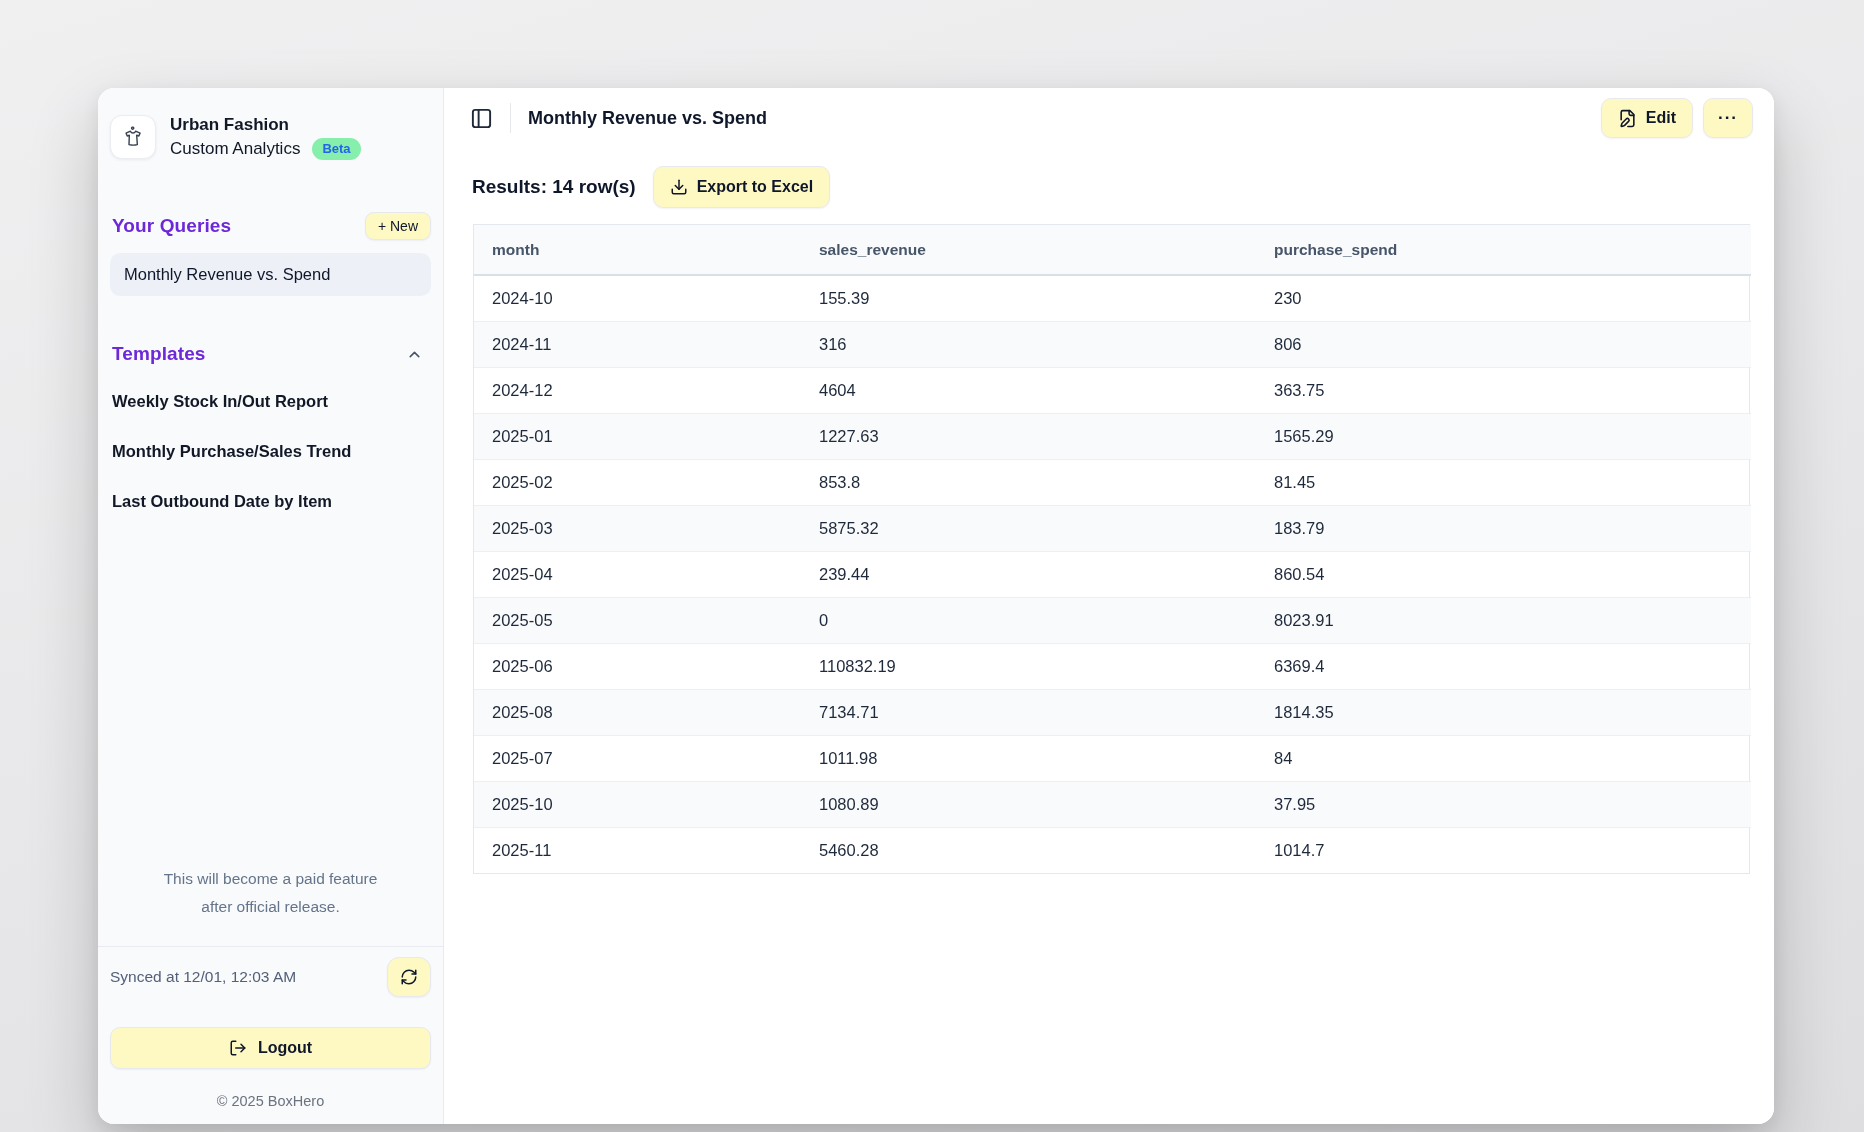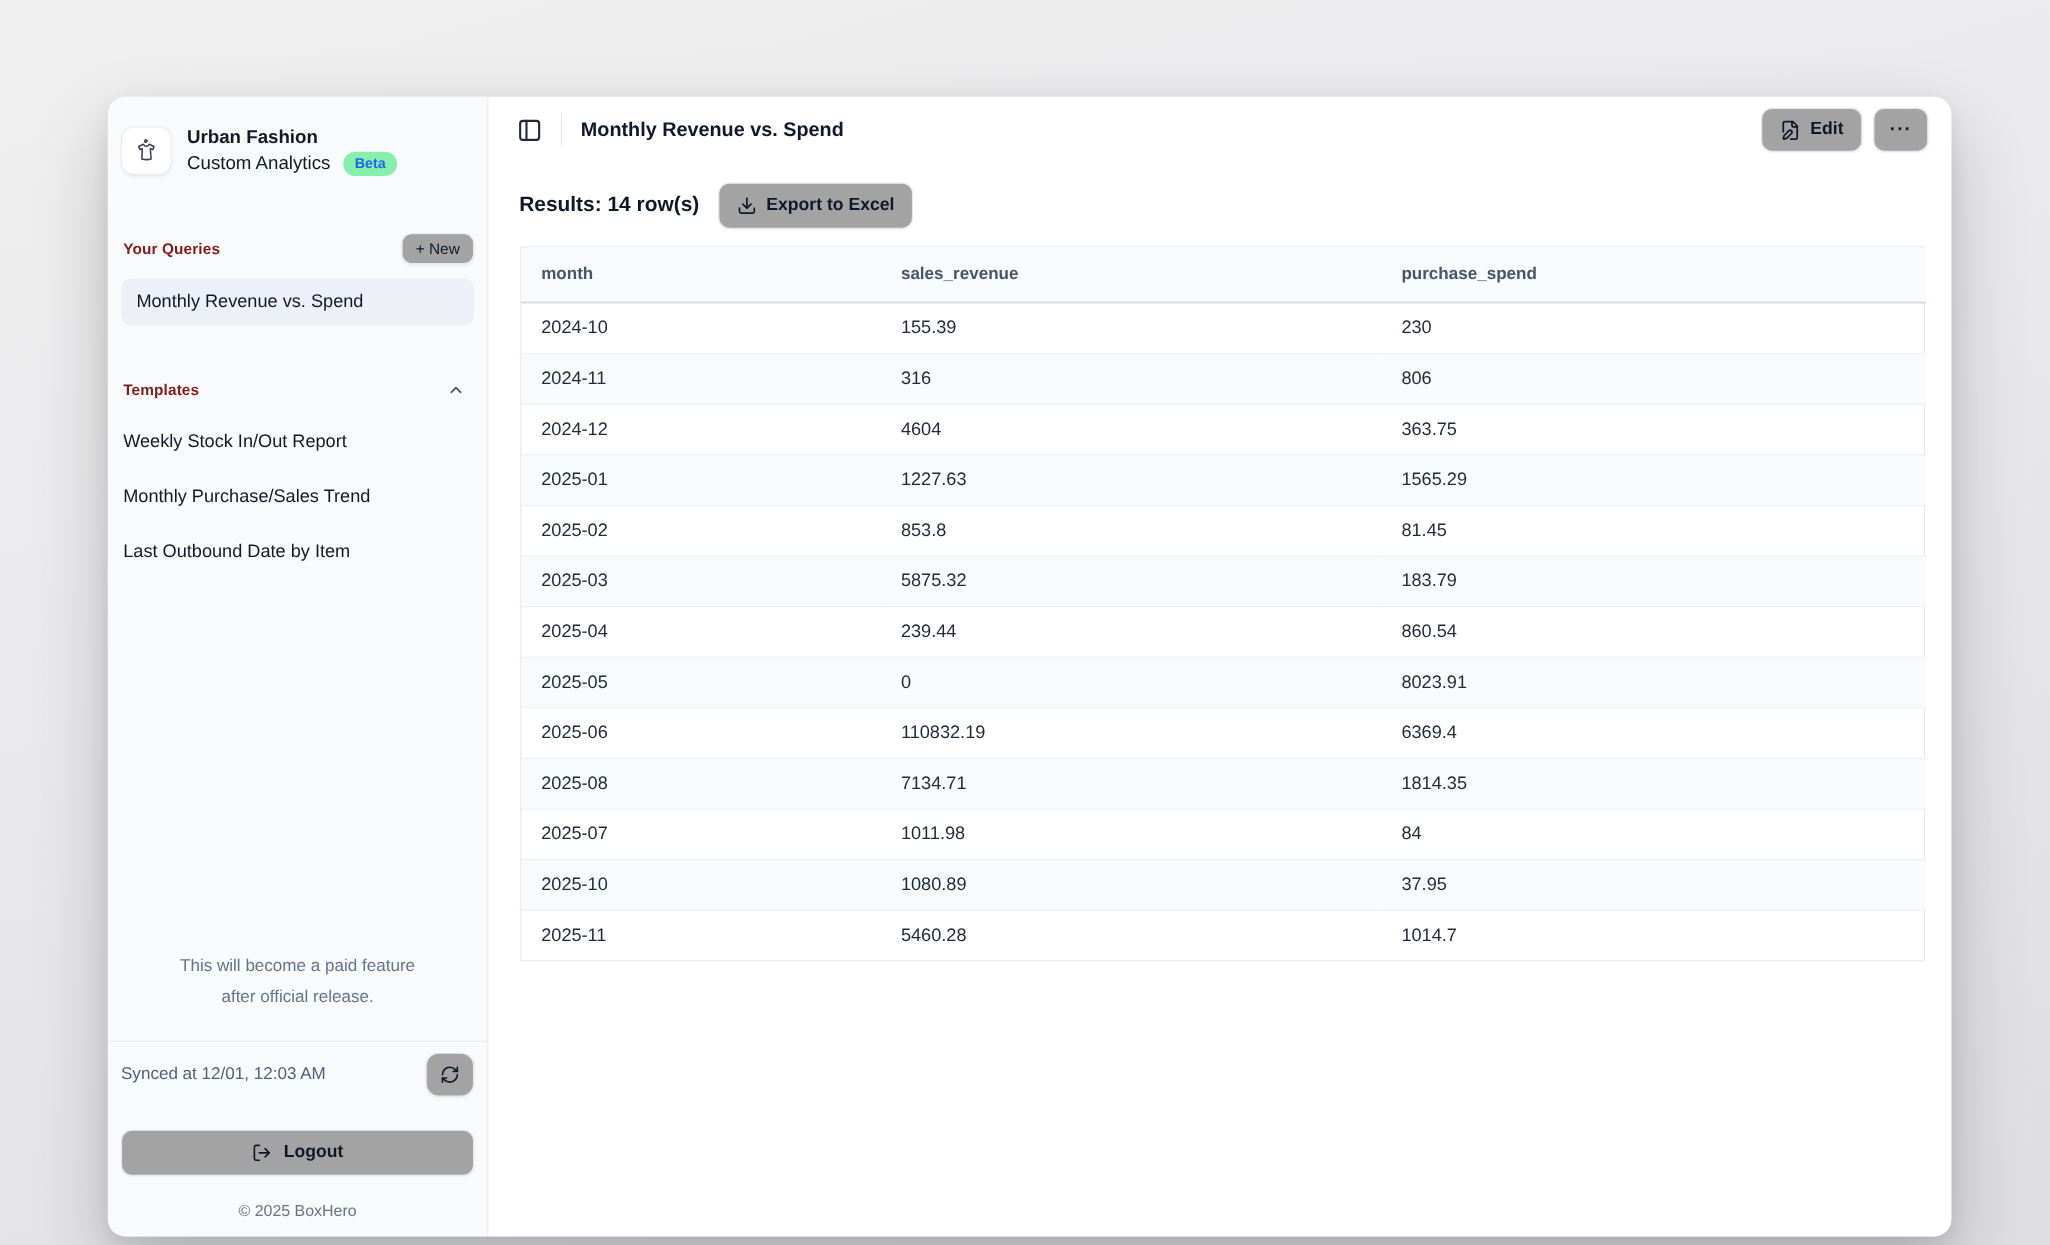--- a/index.html
+++ b/index.html
@@ -28,34 +28,34 @@
     box-shadow:0 1px 3px rgba(16,24,40,.07);
   }
   .brand-l1 { font-size:17px; font-weight:700; color:#111827; line-height:24px; }
   .brand-l2 { font-size:17px; color:#111827; line-height:24px; display:flex; align-items:center; gap:12px; }
   .beta {
     background:#86efac; color:#2563eb; font-size:13px; font-weight:600;
     padding:3px 10px; border-radius:999px; line-height:16px;
   }
   .sec-row { display:flex; align-items:center; justify-content:space-between; margin-top:51px; height:28px; padding-left:2px; }
   .sec-row.tpl { margin-top:44px; padding-right:8px; }
-  .sec-label { font-size:14px; font-weight:600; color:#7f1d1d; letter-spacing:.1px; }
+  .sec-label { font-size:19px; font-weight:600; color:#6d28d9; letter-spacing:.1px; }
   .btn {
     display:inline-flex; align-items:center; justify-content:center; gap:9px;
-    background:#a3a3a3; border:1px solid #e7e9ef; border-radius:10px; color:#0f172a;
+    background:#fef9c3; border:1px solid #e7e9ef; border-radius:10px; color:#0f172a;
     box-shadow:0 1px 2px rgba(16,24,40,.05); cursor:pointer;
     font-family:inherit; font-size:16px; font-weight:600;
   }
   .btn-new { height:28px; padding:0 12px; font-size:14px; font-weight:500; border-radius:9px; }
   .query-item {
     margin-top:13px; height:43px; border-radius:10px; background:#edf1f7;
     display:flex; align-items:center; padding:0 14px; font-size:16.5px; color:#0f172a; cursor:pointer;
   }
   .tpl-list { margin-top:8px; }
-  .tpl-item { height:50px; display:flex; align-items:center; padding-left:2px; font-size:16.5px; color:#111827; cursor:pointer; }
+  .tpl-item { height:50px; display:flex; align-items:center; padding-left:2px; font-size:16.5px; color:#111827; cursor:pointer;font-weight:bold; }
   .chev { display:flex; cursor:pointer; }
 
   .sb-footer { position:absolute; left:0; right:0; bottom:0; }
   .notice { text-align:center; font-size:15.5px; line-height:28px; color:#64748b; margin-bottom:25px; }
   .sync-wrap {
     border-top:1px solid #e8eaef; margin:0; padding:10px 12px 0;
     display:flex; align-items:center; justify-content:space-between;
   }
   .sync-text { font-size:15.5px; color:#526079; }
   .refresh-btn { width:44px; height:40px; border-radius:12px; }

